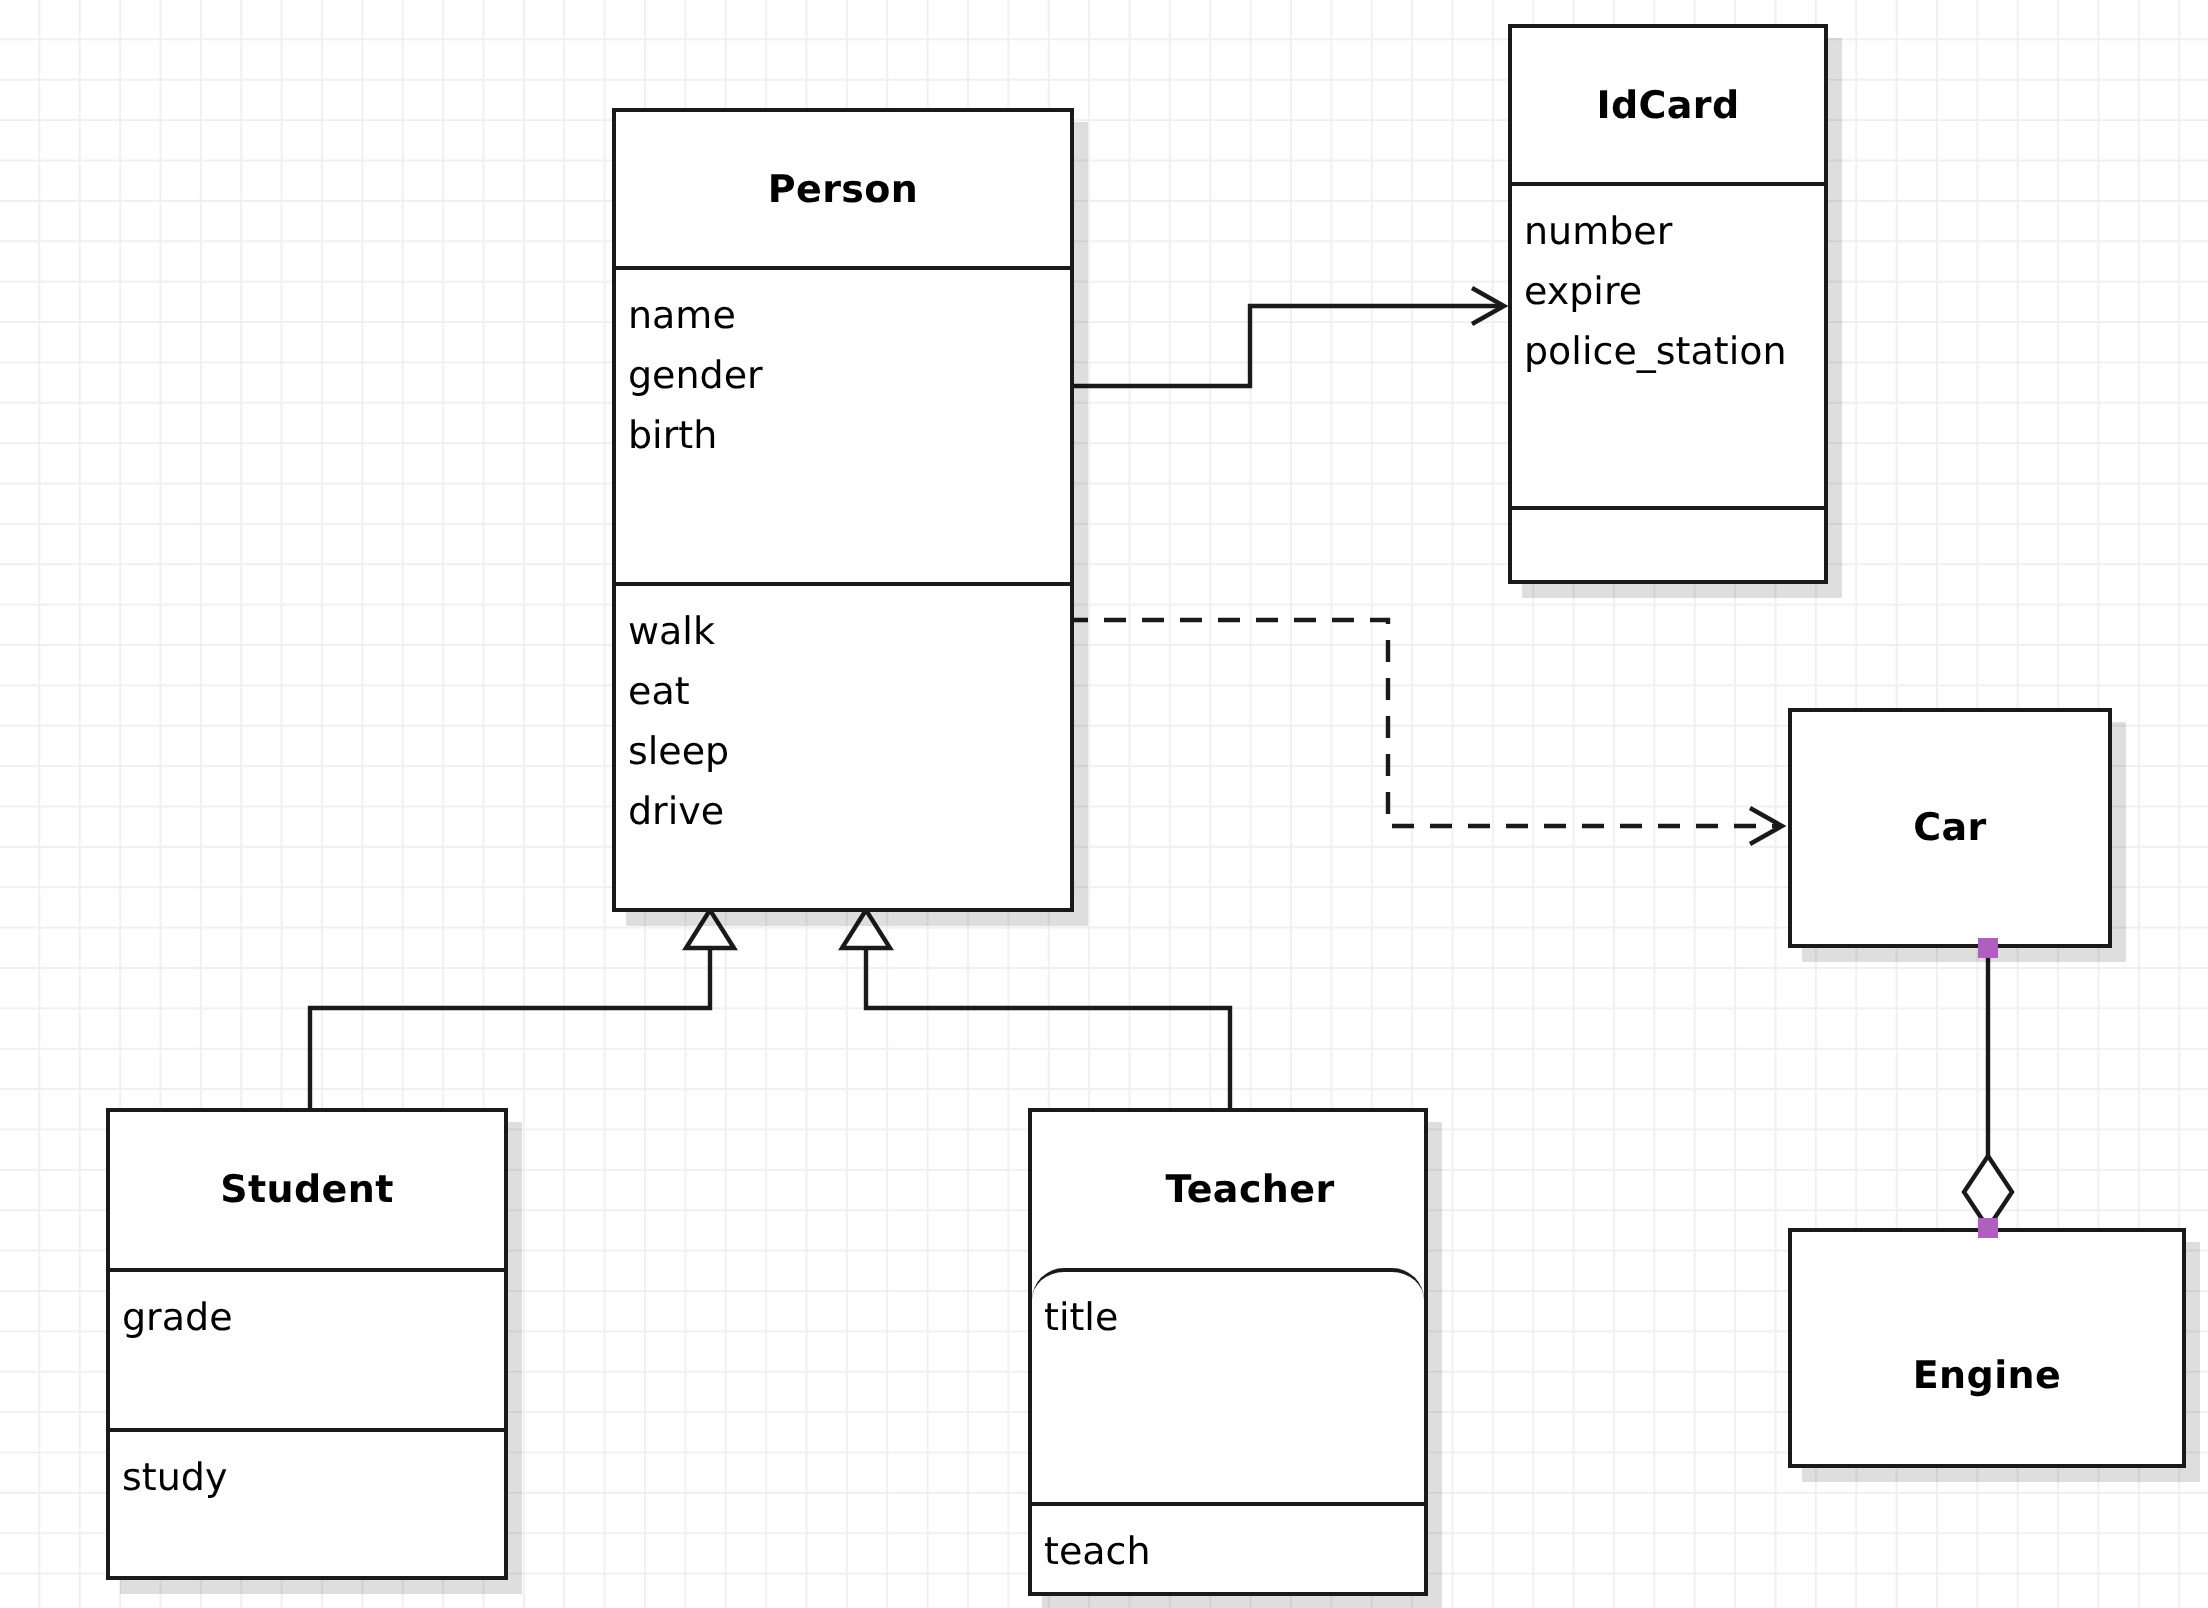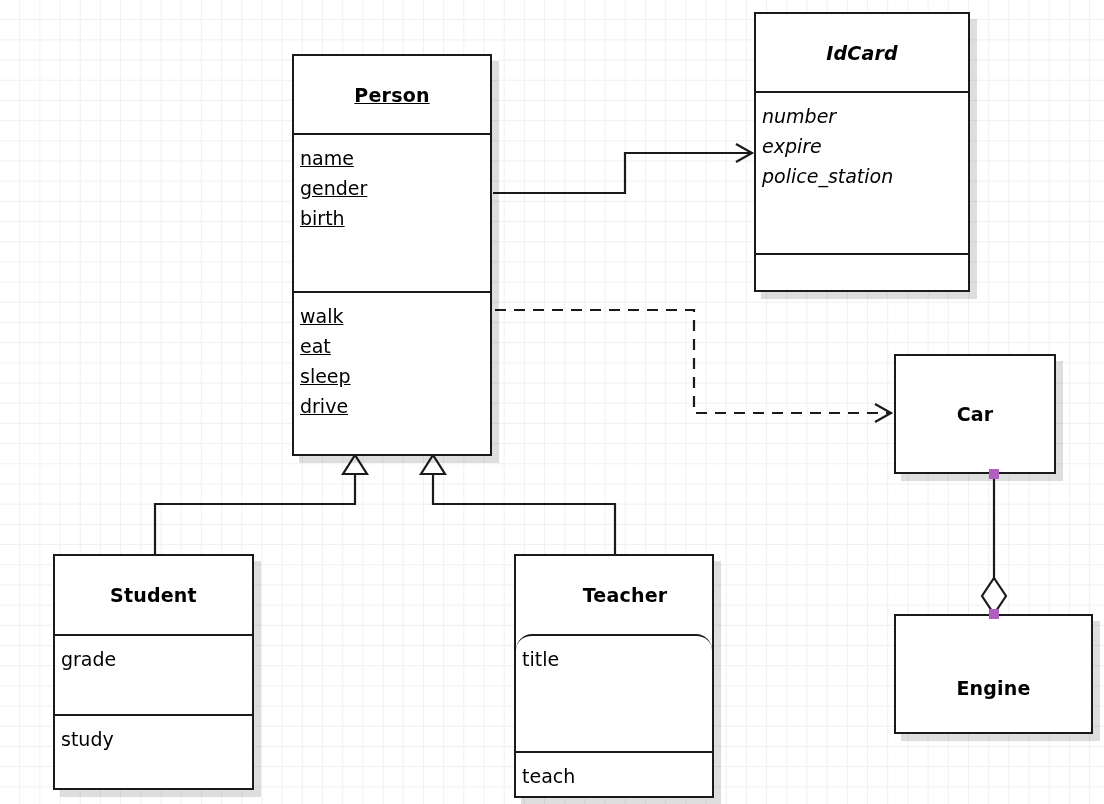--- a/index.html
+++ b/index.html
@@ -93,36 +93,36 @@
       <path d="M 433 474 L 433 504 L 615 504 L 615 554" fill="none" stroke="#1a1a1a" stroke-width="2.2"></path>
       <polygon points="433,455 421,474 445,474" fill="#ffffff" stroke="#1a1a1a" stroke-width="2.2"></polygon>
     </g>
 
     <g>
       <path d="M 994 474 L 994 580" fill="none" stroke="#1a1a1a" stroke-width="2.2"></path>
       <polygon points="994,578 1006,596 994,614 982,596" fill="#ffffff" stroke="#1a1a1a" stroke-width="2.2"></polygon>
     </g>
   </svg>
 
-  <div class="uml-class" style="left:292px; top:54px; width:200px; height:402px;text-decoration:underline;">
+  <div class="uml-class" style="left:306px; top:54px; width:231px; height:402px;">
     <div class="cls-title" style="height:77px;">Person</div>
     <div class="cls-compartment" style="height:158px;">
       <div class="member">name</div>
       <div class="member">gender</div>
       <div class="member">birth</div>
     </div>
     <div class="cls-compartment" style="height:163px;">
       <div class="member">walk</div>
       <div class="member">eat</div>
       <div class="member">sleep</div>
       <div class="member">drive</div>
     </div>
   </div>
 
-  <div class="uml-class" style="left:754px; top:12px; width:216px; height:280px;font-style:italic;">
+  <div class="uml-class" style="left:754px; top:12px; width:160px; height:280px;">
     <div class="cls-title" style="height:77px;">IdCard</div>
     <div class="cls-compartment" style="height:162px;">
       <div class="member">number</div>
       <div class="member">expire</div>
       <div class="member">police_station</div>
     </div>
     <div class="cls-compartment empty" style="height:37px;"></div>
   </div>
 
   <div class="uml-class" style="left:53px; top:554px; width:201px; height:236px;">

